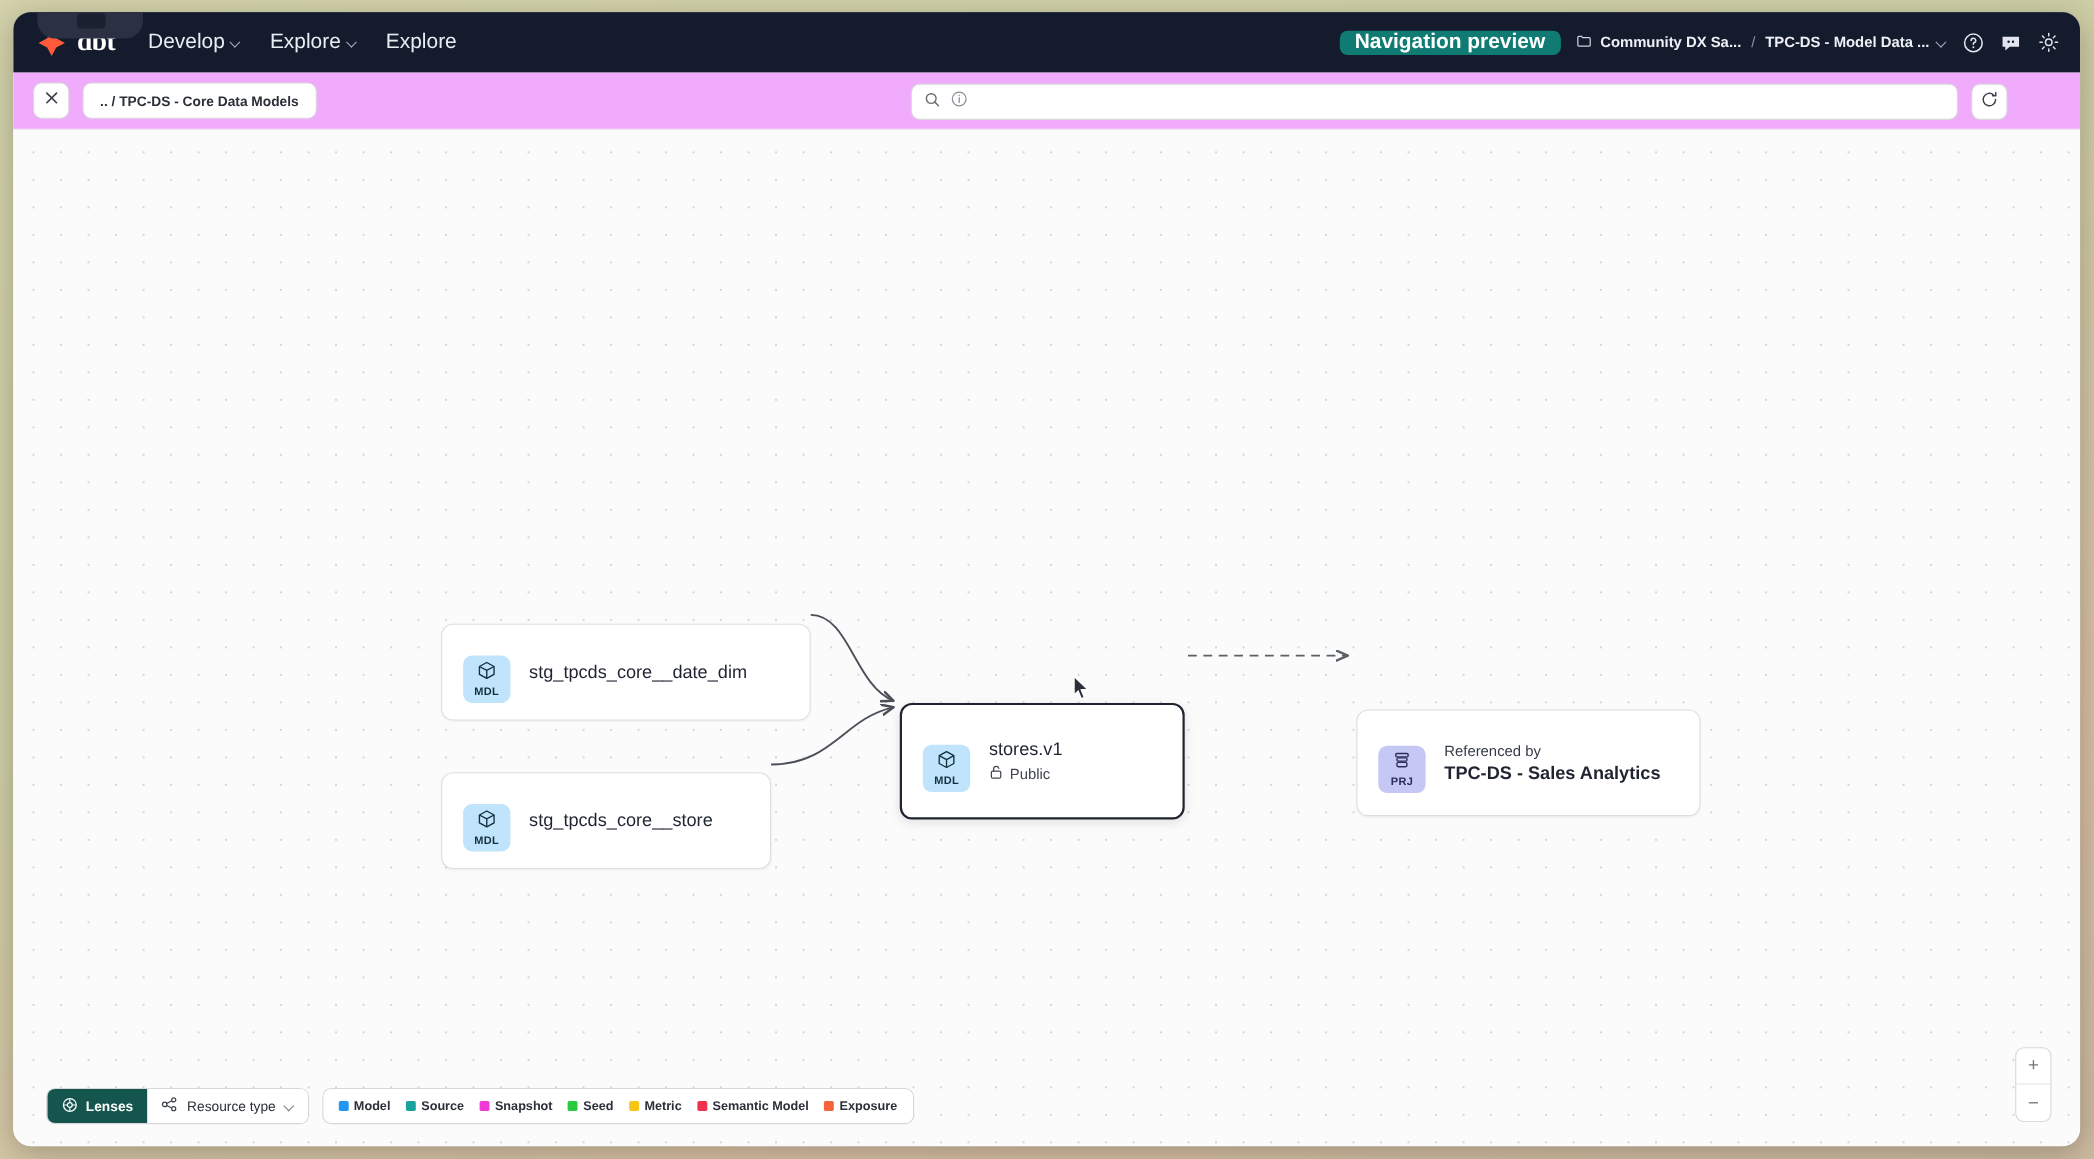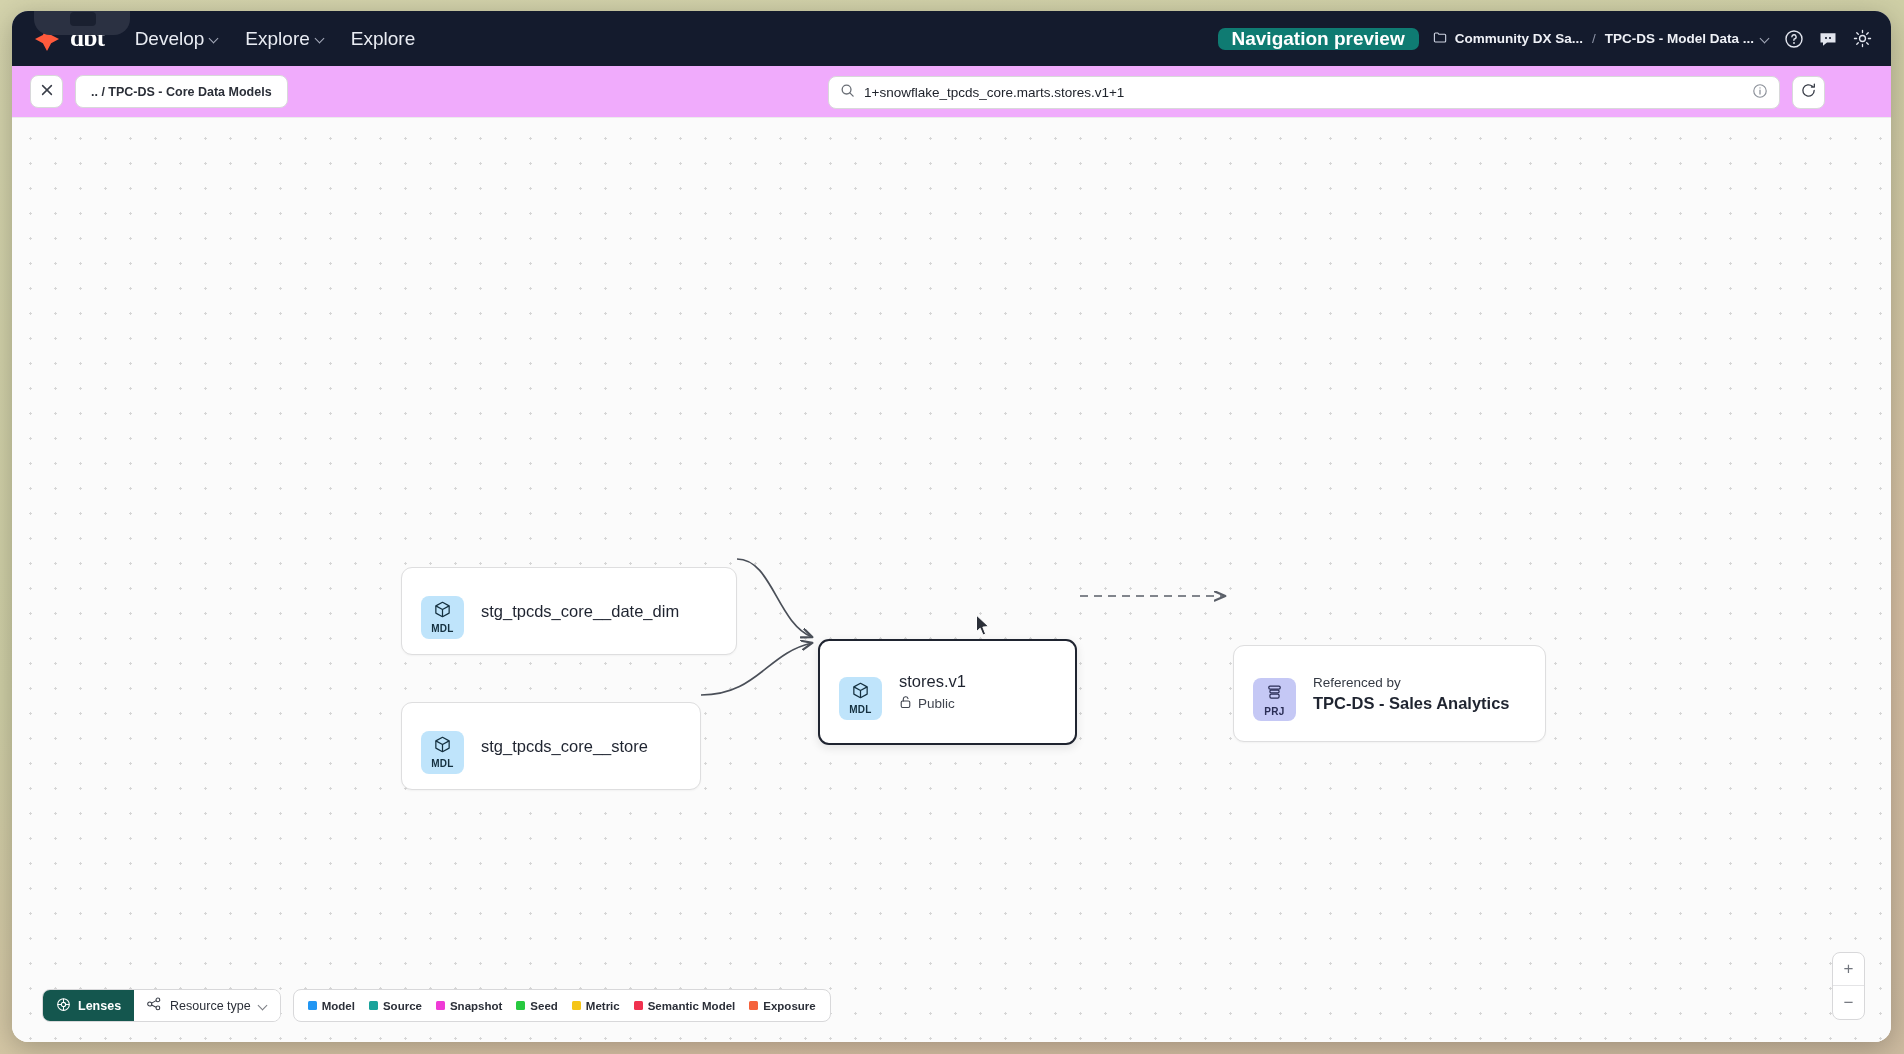--- a/index.html
+++ b/index.html
@@ -234,21 +234,20 @@
     <div class="pill-btn">.. / TPC-DS - Core Data Models</div>
 
     <div class="searchwrap">
       <div class="searchbox">
         <span>
           <svg width="15" height="15" viewBox="0 0 16 16" fill="none">
             <circle cx="7" cy="7" r="4.7" stroke="#6b7077" stroke-width="1.4"></circle>
             <path d="M10.5 10.5 14 14" stroke="#6b7077" stroke-width="1.4" stroke-linecap="round"></path>
           </svg>
         </span>
-        <input value="1+snowflake_tpcds_core.marts.stores.v1+1" placeholder="Search resources" style="">
         <span>
           <svg width="16" height="16" viewBox="0 0 18 18" fill="none">
             <circle cx="9" cy="9" r="7" stroke="#8b9099" stroke-width="1.3"></circle>
             <path d="M9 5.4v.2M9 8v4.4" stroke="#8b9099" stroke-width="1.4" stroke-linecap="round"></path>
           </svg>
         </span>
       </div>
       <div class="sq-btn refresh-btn">
         <span>
           <svg width="17" height="17" viewBox="0 0 18 18" fill="none">

